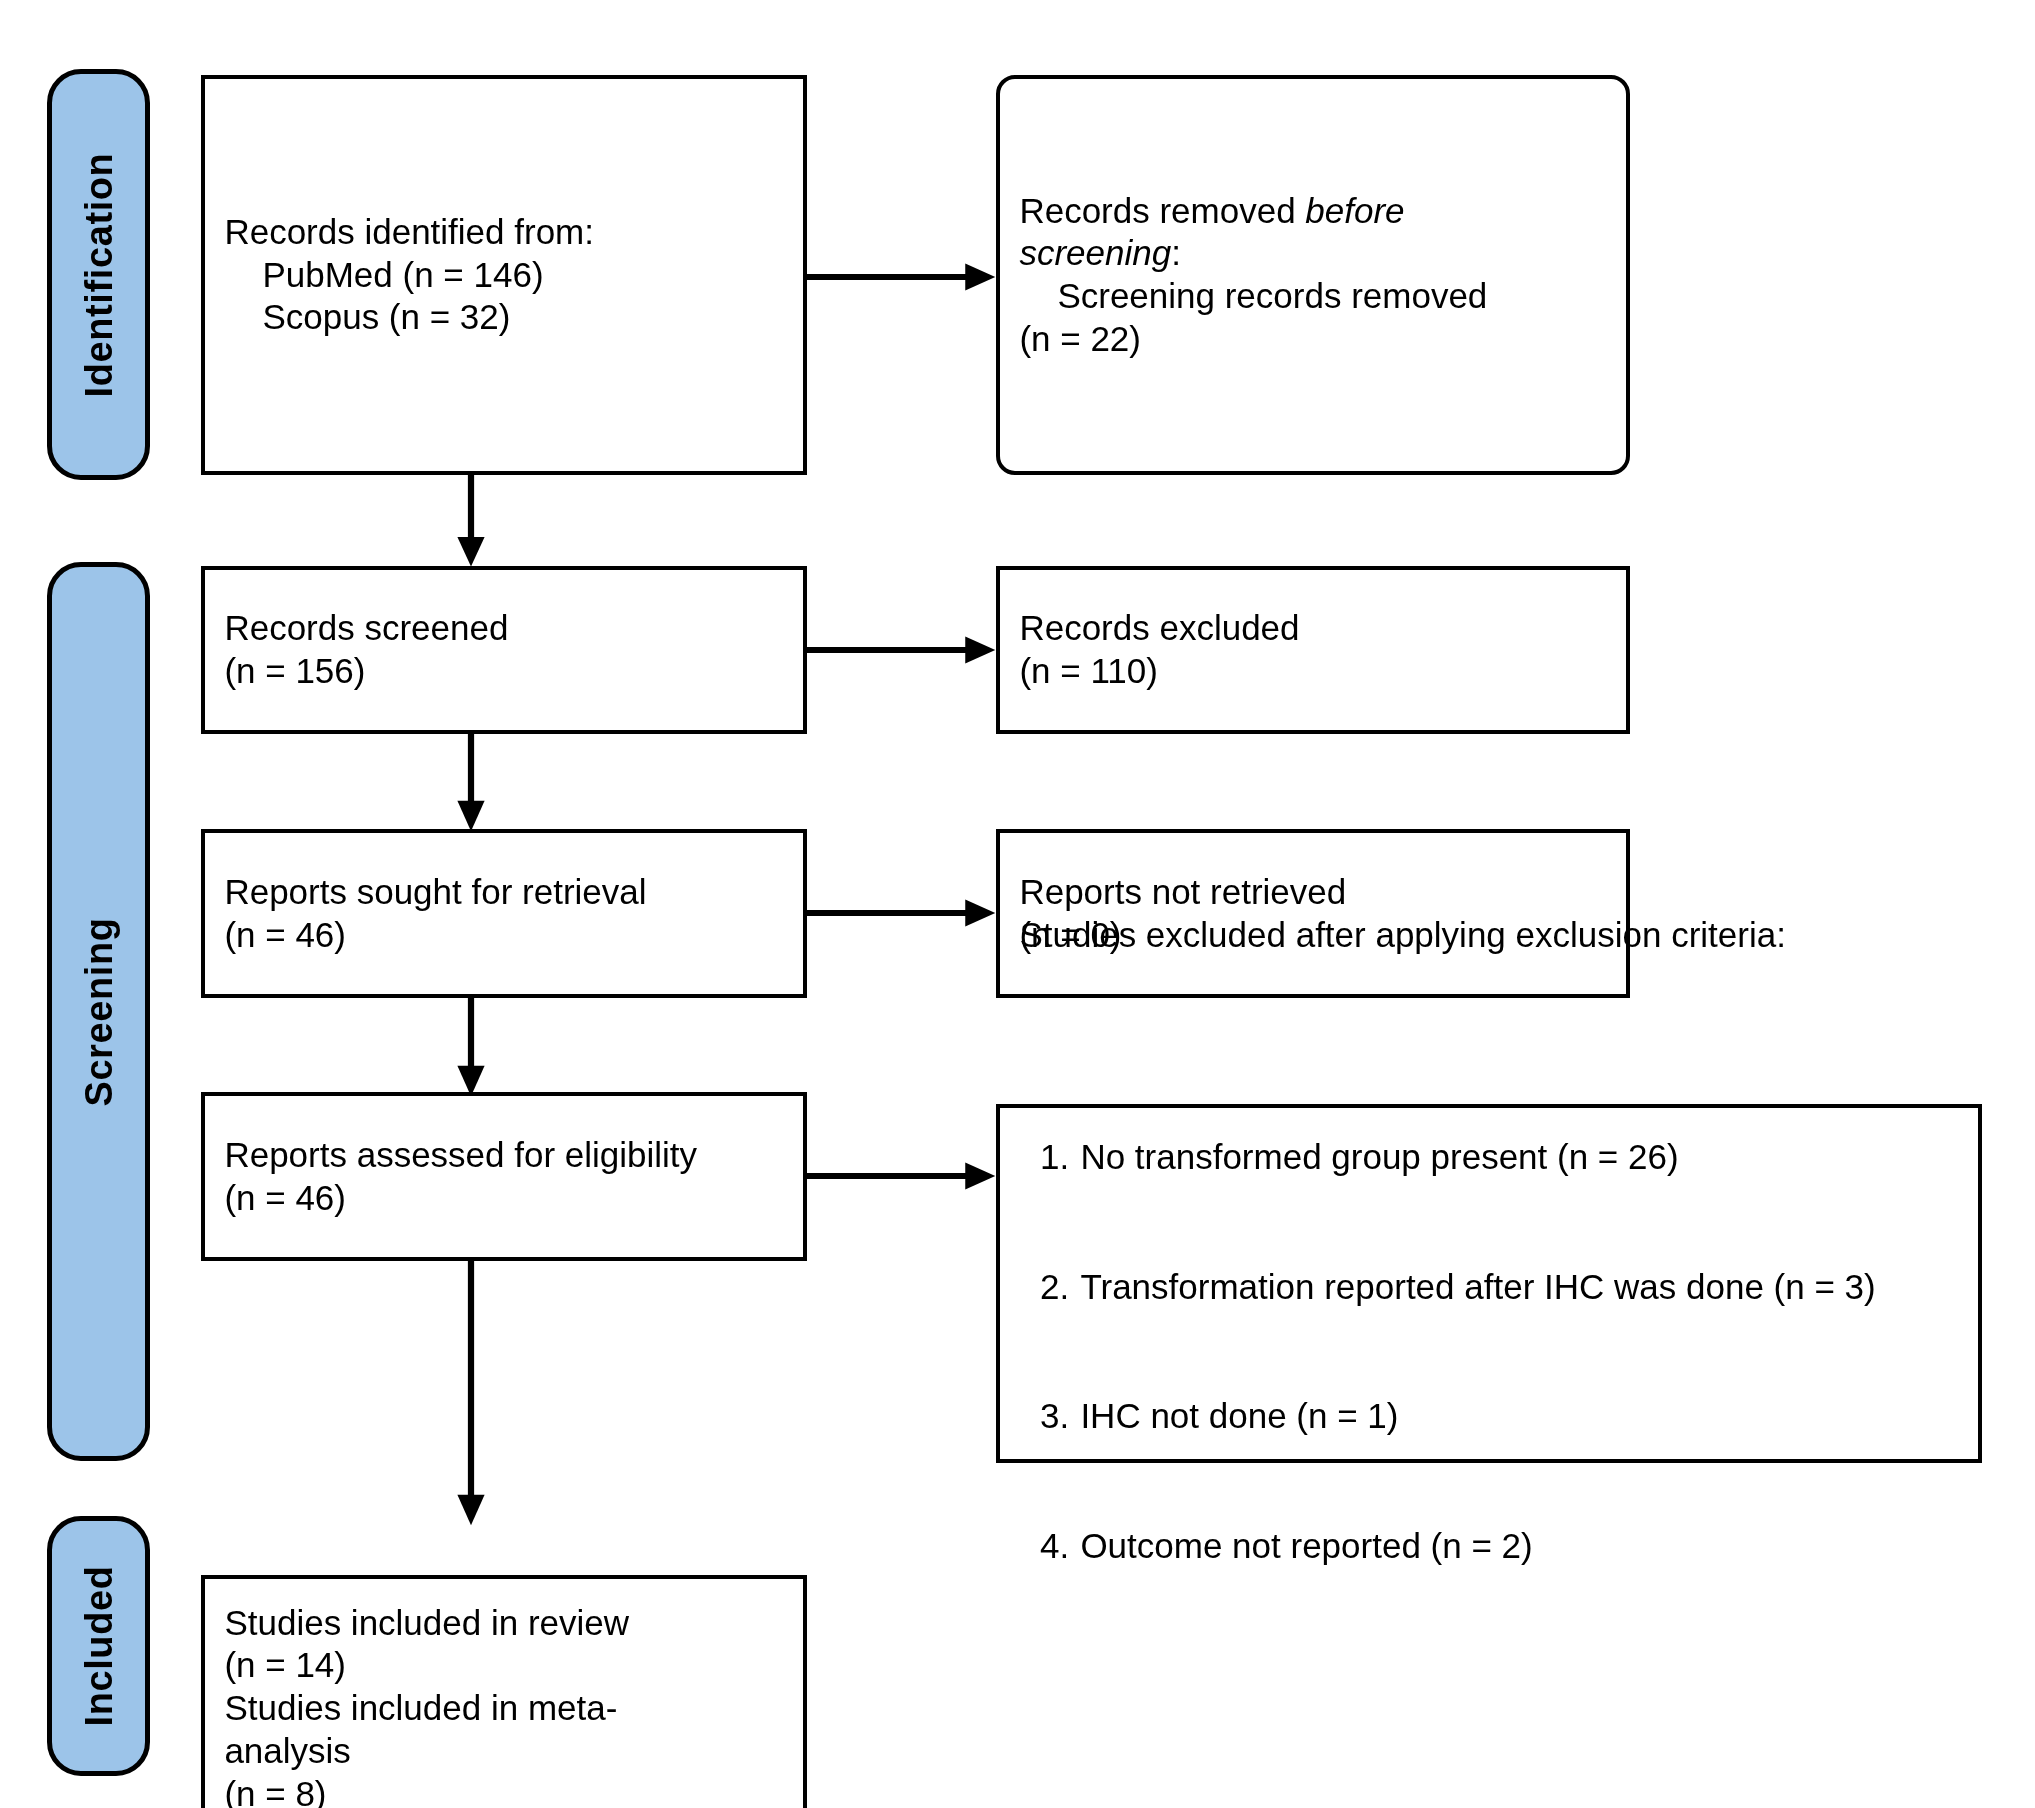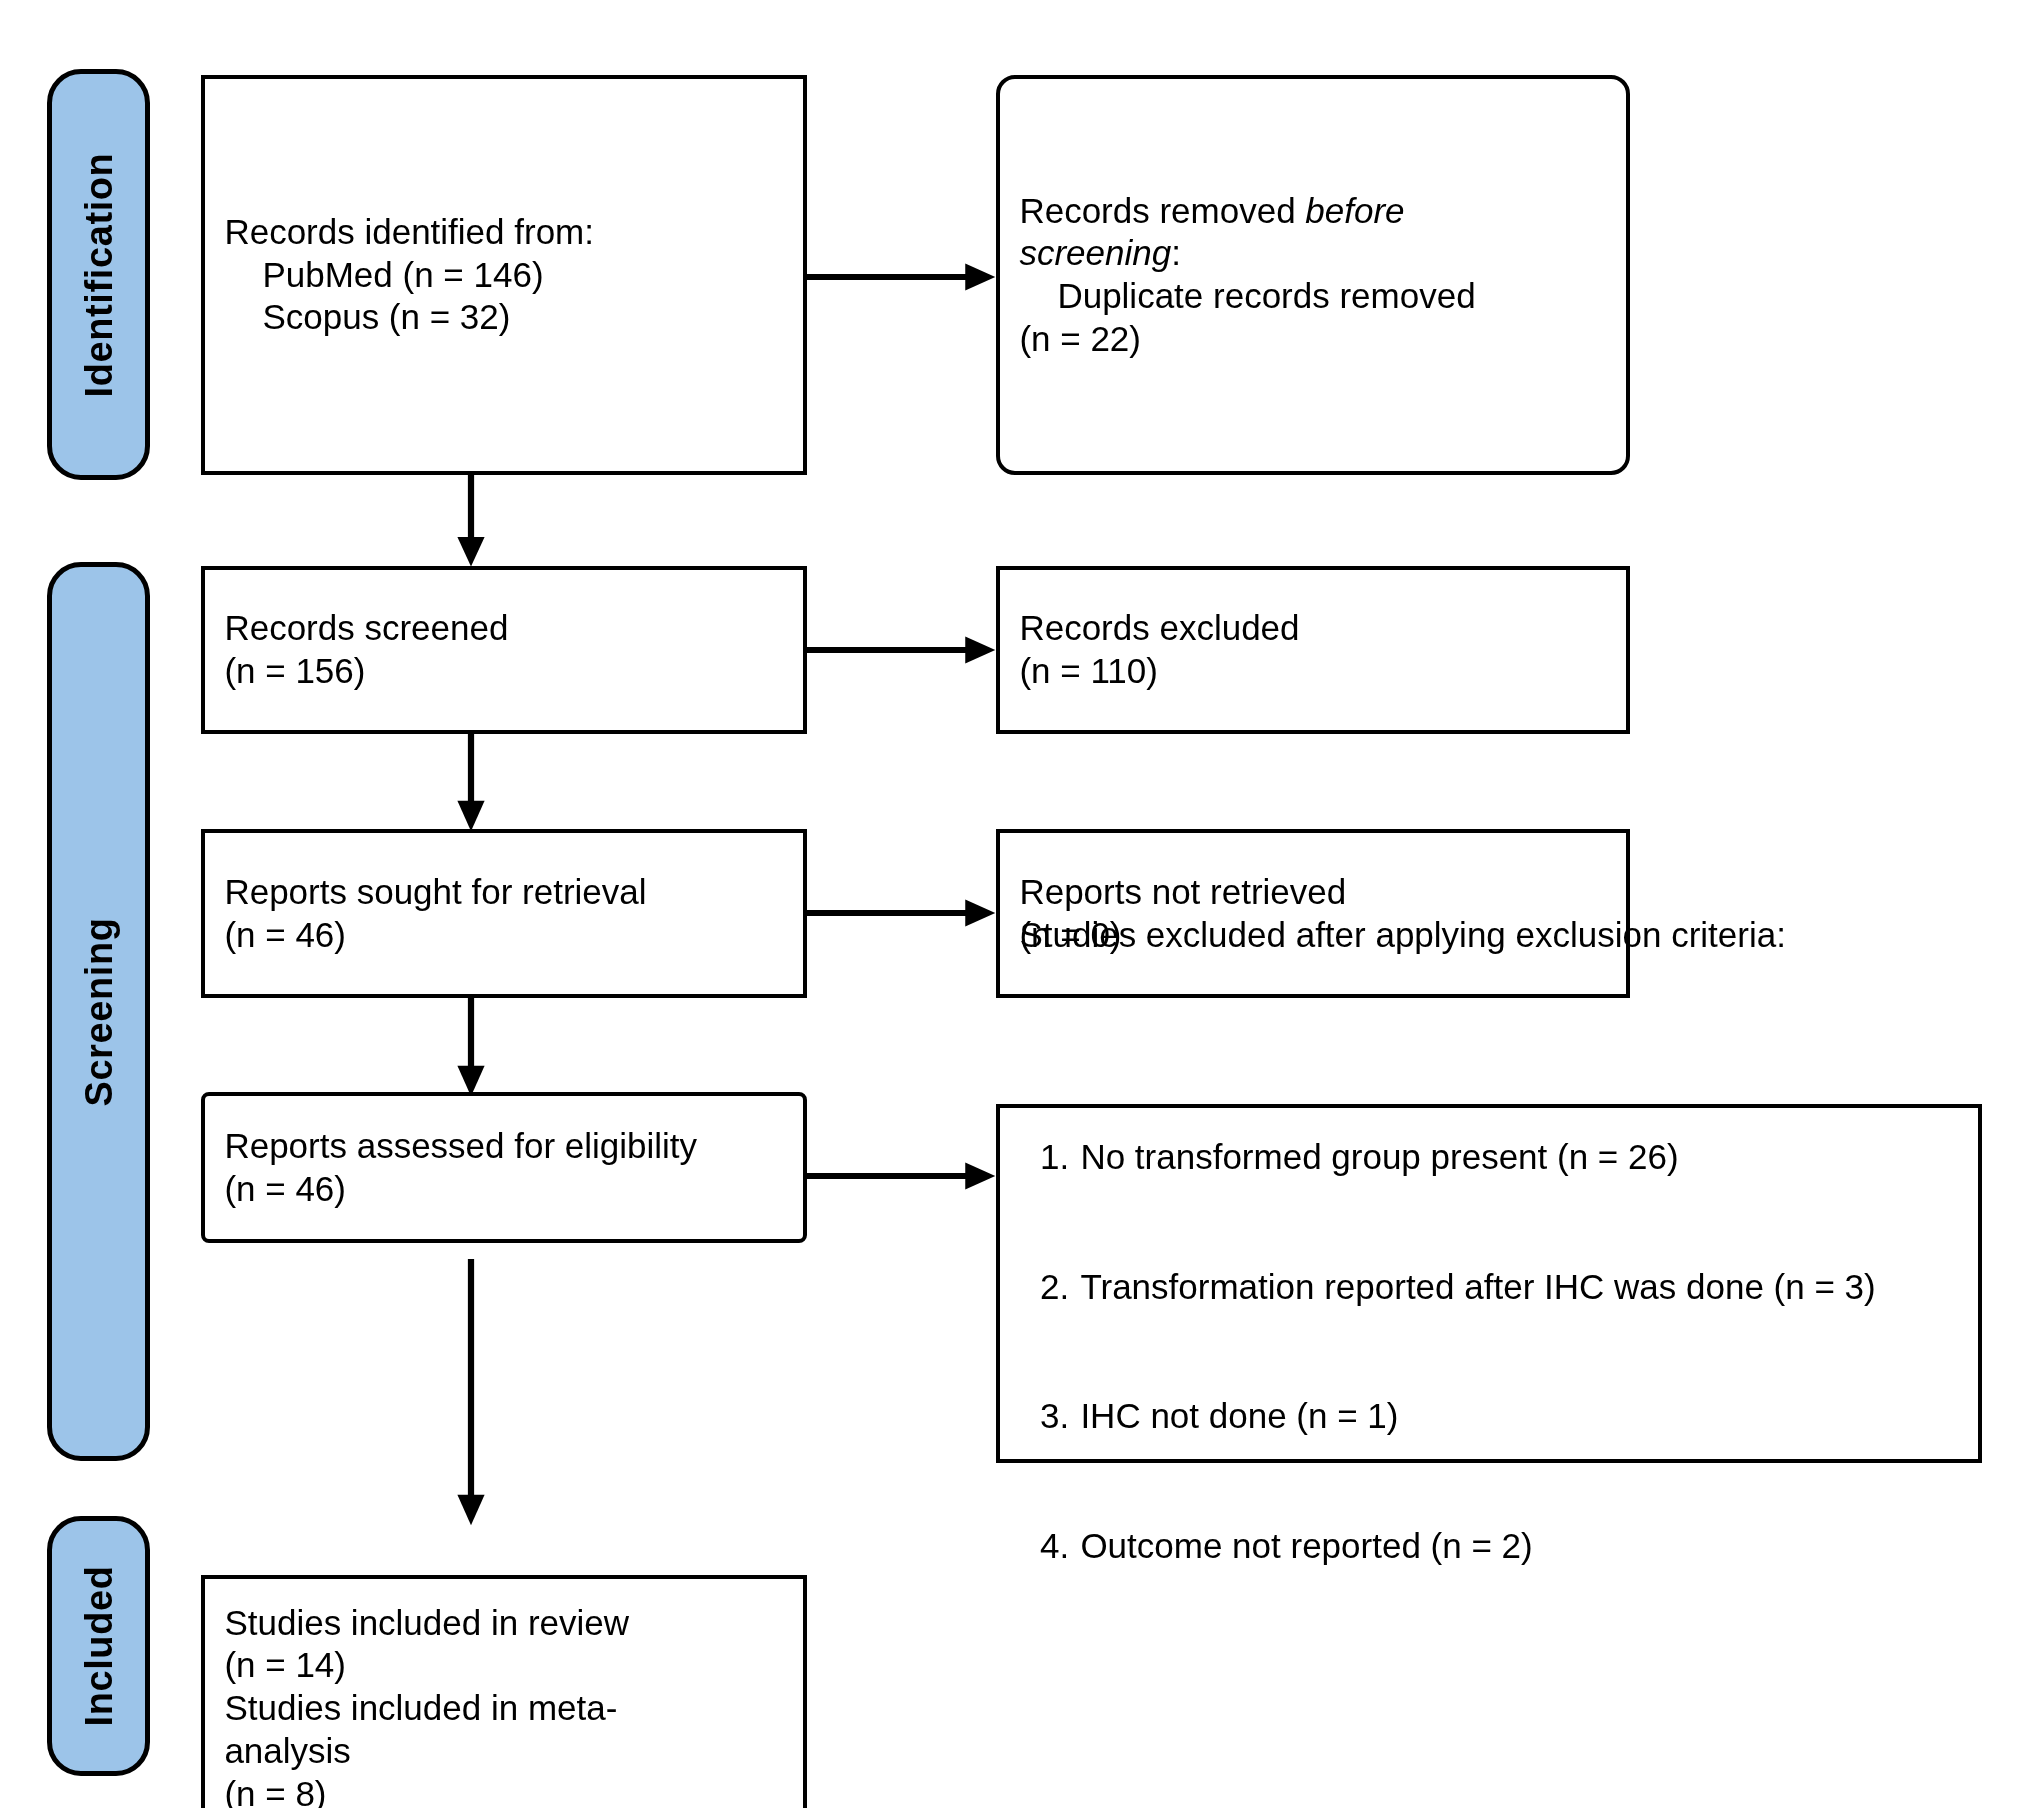--- a/index.html
+++ b/index.html
@@ -159,40 +159,40 @@
       <line x1="30" y1="0" x2="30" y2="422" stroke="#000" stroke-width="11"></line>
       <polygon points="6,416 54,416 30,470" fill="#000"></polygon>
     </svg>
   </div>
 
   <div class="node-box" style="left:201px; top:75px; width:606px; height:400px;">
     <div class="node-text"><span>Records identified from:</span><br><span class="ind1">PubMed (n = 146)</span><br><span class="ind1">Scopus (n = 32)</span></div>
   </div>
 
   <div class="node-box" style="left:996px; top:75px; width:634px; height:400px;border-radius:19px;">
-    <div class="node-text"><span>Records removed </span><em>before</em><br><em>screening</em><span>:</span><br><span class="ind1">Duplicate records removed</span><br><span>(n = 22)</span></div>
+    <div class="node-text"><span>Records removed </span><em>before</em><br><em>screening</em><span>:</span><br><span class="ind1">Screening records removed</span><br><span>(n = 22)</span></div>
   </div>
 
   <div class="node-box" style="left:201px; top:566px; width:606px; height:168px;">
     <div class="node-text"><span>Records screened</span><br><span>(n = 156)</span></div>
   </div>
 
   <div class="node-box" style="left:996px; top:566px; width:634px; height:168px;align-items:center;">
     <div class="node-text"><span>Records excluded</span><br><span>(n = 110)</span></div>
   </div>
 
   <div class="node-box" style="left:201px; top:829px; width:606px; height:169px;">
     <div class="node-text"><span>Reports sought for retrieval</span><br><span>(n = 46)</span></div>
   </div>
 
   <div class="node-box" style="left:996px; top:829px; width:634px; height:169px;">
     <div class="node-text"><span>Reports not retrieved</span><br><span>(n = 0)</span></div>
   </div>
 
-  <div class="node-box" style="left:201px; top:1092px; width:606px; height:151px;border-radius:8px;">
+  <div class="node-box" style="left:201px; top:1092px; width:606px; height:169px;">
     <div class="node-text"><span>Reports assessed for eligibility</span><br><span>(n = 46)</span></div>
   </div>
 
   <div class="node-box" style="left:996px; top:1104px; width:986px; height:359px;">
     <div class="node-text">
       <div>Studies excluded after applying exclusion criteria:</div>
       <ul class="excl-list">
         <li>
           <span class="num">1.</span>
           <span class="txt">No transformed group present (n = 26)</span>

